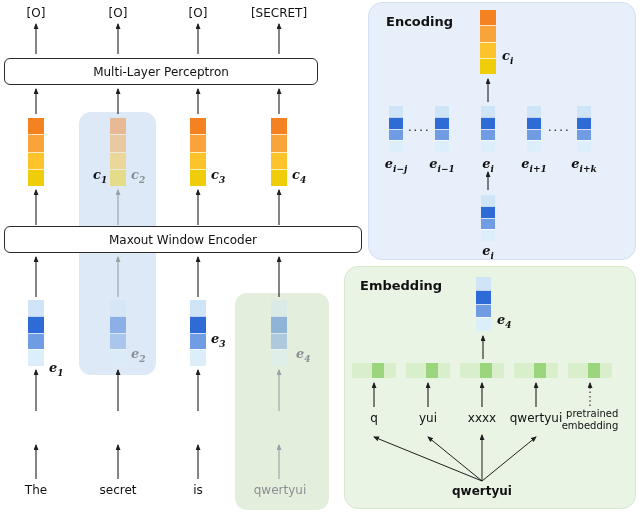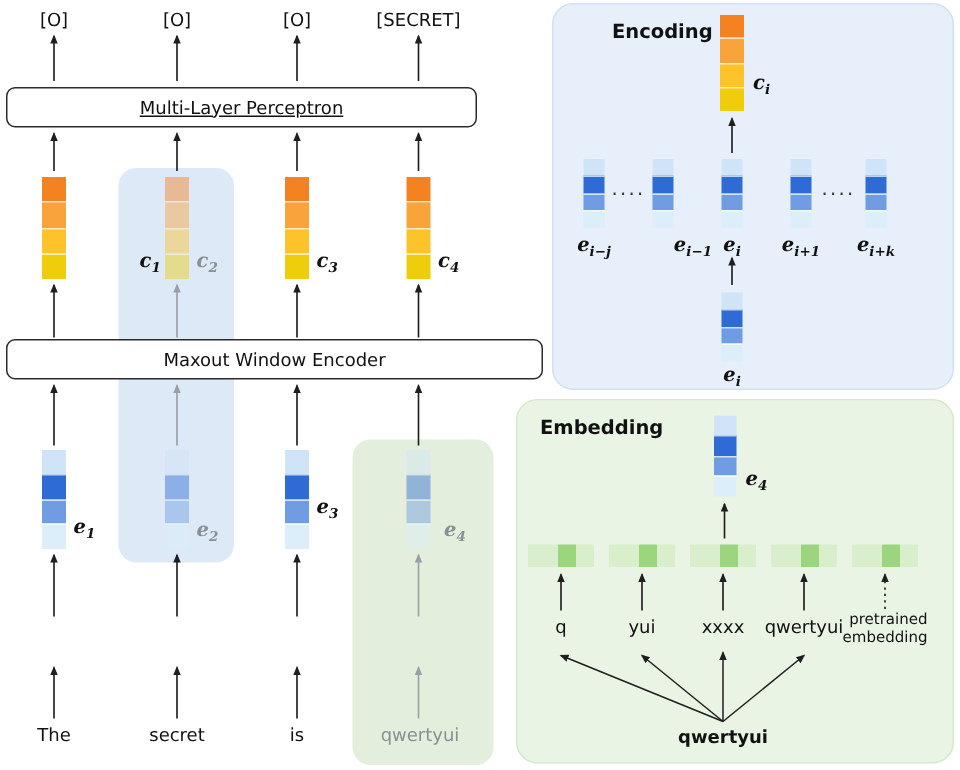--- a/index.html
+++ b/index.html
@@ -48,21 +48,21 @@
   <div class="region" style="left: 235px; top: 293px; width: 94px; height: 217px; background-color: rgb(227, 239, 220);"></div>
 
   <div class="panel blue" style="left: 368px; top: 2px; width: 268px; height: 258px; background-color: rgb(231, 239, 251);"></div>
   <div class="panel green" style="left: 344px; top: 266px; width: 292px; height: 243px; background-color: rgb(234, 244, 229);"></div>
 
   <div class="txt center" style="left:36px; top:6px;">[O]</div>
   <div class="txt center" style="left:118px; top:6px;">[O]</div>
   <div class="txt center" style="left:198px; top:6px;">[O]</div>
   <div class="txt center" style="left:279px; top:6px;">[SECRET]</div>
 
-  <div class="box" style="left:4px; top:58px; width:314px; height:27px;text-decoration:underline;">
+  <div class="box" style="left:4px; top:58px; width:314px; height:27px;">
     <span>Multi-Layer Perceptron</span>
   </div>
   <div class="box" style="left:4px; top:226px; width:358px; height:27px;">
     <span>Maxout Window Encoder</span>
   </div>
 
   <div class="vbar" style="left:28px; top:118px; width:16px; height:68px;">
     <i style="background-color: rgb(245, 130, 32);"></i>
       <i style="background-color: rgb(249, 163, 59);"></i>
       <i style="background-color: rgb(252, 195, 43);"></i>
@@ -110,31 +110,31 @@
       <i style="background-color: rgb(111, 156, 226);"></i>
       <i style="background-color: rgb(220, 238, 250);"></i>
   </div>
   <div class="vbar faded" style="left:271px; top:300px; width:16px; height:66px;">
     <i style="background-color: rgb(207, 228, 246);"></i>
       <i style="background-color: rgb(46, 107, 212);"></i>
       <i style="background-color: rgb(111, 156, 226);"></i>
       <i style="background-color: rgb(220, 238, 250);"></i>
   </div>
 
-  <div class="mlabel" style="left:49px; top:344px;"><span>e</span><sub>1</sub></div>
+  <div class="mlabel" style="left:49px; top:360px;"><span>e</span><sub>1</sub></div>
   <div class="mlabel gray" style="left:131px; top:346px;"><span>e</span><sub>2</sub></div>
   <div class="mlabel" style="left:211px; top:331px;"><span>e</span><sub>3</sub></div>
   <div class="mlabel gray" style="left:296px; top:346px;"><span>e</span><sub>4</sub></div>
 
   <div class="txt tok center" style="left:36px; top:483px;">The</div>
   <div class="txt tok center" style="left:118px; top:483px;">secret</div>
   <div class="txt tok center" style="left:198px; top:483px;">is</div>
   <div class="txt tok center gray" style="left:280px; top:483px;">qwertyui</div>
 
-  <div class="txt title" style="left:408px; top:14px;text-align:center;">Encoding</div>
+  <div class="txt title" style="left:386px; top:14px;text-align:center;">Encoding</div>
 
   <div class="vbar" style="left:480px; top:10px; width:16px; height:64px;">
     <i style="background-color: rgb(245, 130, 32);"></i>
       <i style="background-color: rgb(249, 163, 59);"></i>
       <i style="background-color: rgb(252, 195, 43);"></i>
       <i style="background-color: rgb(240, 205, 10);"></i>
   </div>
   <div class="mlabel" style="left:502px; top:48px;"><span>c</span><sub>i</sub></div>
 
   <div class="vbar" style="left:389px; top:106px; width:14px; height:46px;">
@@ -165,21 +165,21 @@
     <i style="background-color: rgb(207, 228, 246);"></i>
       <i style="background-color: rgb(46, 107, 212);"></i>
       <i style="background-color: rgb(111, 156, 226);"></i>
       <i style="background-color: rgb(220, 238, 250);"></i>
   </div>
 
   <div class="dots center" style="left:419px; top:119px;">....</div>
   <div class="dots center" style="left:559px; top:119px;">....</div>
 
   <div class="mlabel center" style="left:396px; top:156px;"><span>e</span><sub>i−j</sub></div>
-  <div class="mlabel center" style="left:442px; top:156px;margin-left:20px;"><span>e</span><sub>i−1</sub></div>
+  <div class="mlabel center" style="left:442px; top:156px;"><span>e</span><sub>i−1</sub></div>
   <div class="mlabel center" style="left:488px; top:156px;"><span>e</span><sub>i</sub></div>
   <div class="mlabel center" style="left:534px; top:156px;"><span>e</span><sub>i+1</sub></div>
   <div class="mlabel center" style="left:584px; top:156px;"><span>e</span><sub>i+k</sub></div>
 
   <div class="vbar" style="left:481px; top:195px; width:14px; height:46px;">
     <i style="background-color: rgb(207, 228, 246);"></i>
       <i style="background-color: rgb(46, 107, 212);"></i>
       <i style="background-color: rgb(111, 156, 226);"></i>
       <i style="background-color: rgb(220, 238, 250);"></i>
   </div>

